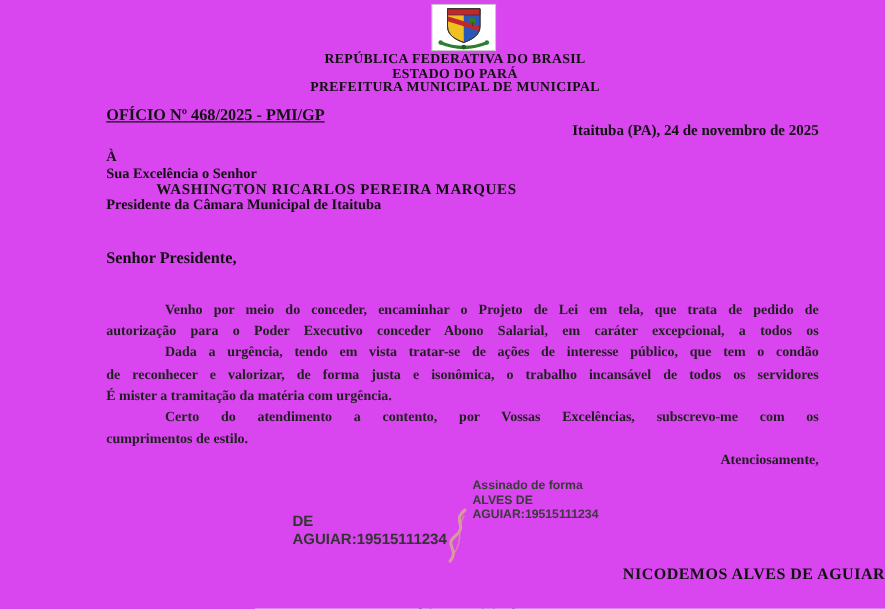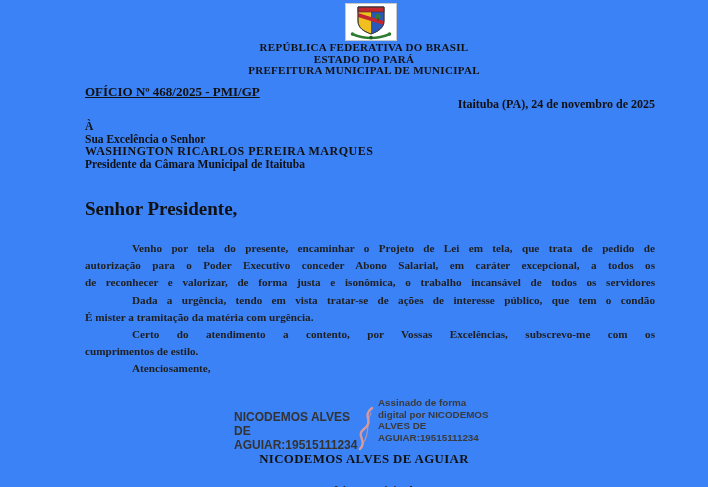--- a/index.html
+++ b/index.html
@@ -1,20 +1,20 @@
 <!DOCTYPE html>
 <html><head>
 <meta charset="utf-8">
 <style>
   html, body { margin: 0; padding: 0; background: #e9e9e9; }
   .page {
     position: relative;
     width: 708px;
     height: 487px;
-    background: #3b82f6;
+    background: #d946ef;
     font-family: "Liberation Serif", serif;
     color: #1b1b1b;
     overflow: hidden;
   }
   
   .emblem {
     position: absolute;
     left: 345px;
     top: 3px;
     width: 52px;
@@ -52,42 +52,42 @@
   }
   .addressee {
     position: absolute;
     left: 85px;
     top: 120px;
     font-weight: bold;
     font-size: 11.5px;
     line-height: 12.6px;
     color: #111;
   }
-  .addressee .caps { font-size: 12px; letter-spacing: 0.5px; }
+  .addressee .caps { font-size: 12px; letter-spacing: 0.5px; margin-left: 40px; }
   .greeting {
     position: absolute;
     left: 85px;
     top: 198px;
     font-weight: bold;
-    font-size: 19px;
+    font-size: 13px;
     color: #111;
   }
   .body-block {
     position: absolute;
     left: 85px;
     top: 240px;
     width: 570px;
     font-weight: bold;
     font-size: 11.2px;
     line-height: 17.2px;
     color: #1f1f1f;
   }
   .body-block .jl { text-align: justify; text-align-last: justify; }
   .body-block .ll { text-align: left; }
-  .body-block .ind { padding-left: 47px; }
+  .body-block .ind { padding-left: 47px; text-align: right; }
   
   .stamp-name {
     position: absolute;
     left: 234px;
     top: 410px;
     width: 150px;
     font-family: "Liberation Sans", sans-serif;
     font-weight: bold;
     font-size: 12px;
     line-height: 14.2px;
@@ -96,34 +96,34 @@
   .stamp-flourish {
     position: absolute;
     left: 351px;
     top: 405px;
     width: 28px;
     height: 48px;
   }
   .stamp-details {
     position: absolute;
     left: 378px;
-    top: 397px;
+    top: 383px;
     width: 120px;
     font-family: "Liberation Sans", sans-serif;
     font-weight: bold;
     font-size: 9.8px;
     line-height: 11.6px;
     color: #3a3a3a;
   }
   .signer-name {
     position: absolute;
     left: 20px;
     top: 452px;
     width: 688px;
-    text-align: center;
+    text-align: right;
     font-weight: bold;
     font-size: 12.8px;
     letter-spacing: 0.4px;
     color: #111;
   }
   .signer-role {
     position: absolute;
     left: 20px;
     top: 484px;
     width: 688px;
@@ -168,46 +168,44 @@
   <div class="addressee">
     <div>À</div>
     <div>Sua Excelência o Senhor</div>
     <div class="caps">WASHINGTON RICARLOS PEREIRA MARQUES</div>
     <div>Presidente da Câmara Municipal de Itaituba</div>
   </div>
 
   <div class="greeting">Senhor Presidente,</div>
 
   <div class="body-block">
-    <div class="jl ind">Venho por tela do presente, encaminhar o Projeto de Lei em tela, que trata de pedido de</div>
+    <div class="jl ind">Venho por meio do conceder, encaminhar o Projeto de Lei em tela, que trata de pedido de</div>
     <div class="jl">autorização para o Poder Executivo conceder Abono Salarial, em caráter excepcional, a todos os</div>
+    <div class="jl ind">Dada a urgência, tendo em vista tratar-se de ações de interesse público, que tem o condão</div>
     <div class="jl">de reconhecer e valorizar, de forma justa e isonômica, o trabalho incansável de todos os servidores</div>
-    <div class="jl ind">Dada a urgência, tendo em vista tratar-se de ações de interesse público, que tem o condão</div>
     <div class="ll">É mister a tramitação da matéria com urgência.</div>
     <div class="jl ind">Certo do atendimento a contento, por Vossas Excelências, subscrevo-me com os</div>
     <div class="ll">cumprimentos de estilo.</div>
     <div class="ll ind">Atenciosamente,</div>
   </div>
 
   <div class="stamp-name">
-    <div>NICODEMOS ALVES</div>
     <div>DE</div>
     <div>AGUIAR:19515111234</div>
   </div>
 
   <div class="stamp-flourish">
     <svg width="28" height="48" viewBox="0 0 28 48" xmlns="http://www.w3.org/2000/svg">
       <path d="M21,3 C10,12 24,15 13,24 C4,31 17,35 9,44" fill="none" stroke-width="2.4" stroke-linecap="round" stroke="#d89a9a"></path>
       <path d="M20,8 C14,18 20,28 12,38" fill="none" stroke-width="1.3" stroke-linecap="round" opacity="0.7" stroke="#d89a9a"></path>
     </svg>
   </div>
 
   <div class="stamp-details">
     <div>Assinado de forma</div>
-    <div>digital por NICODEMOS</div>
     <div>ALVES DE</div>
     <div>AGUIAR:19515111234</div>
   </div>
 
   <div class="signer-name">NICODEMOS ALVES DE AGUIAR</div>
   <div class="signer-role">Prefeito Municipal</div>
 
 </div>
 
 </body></html>

